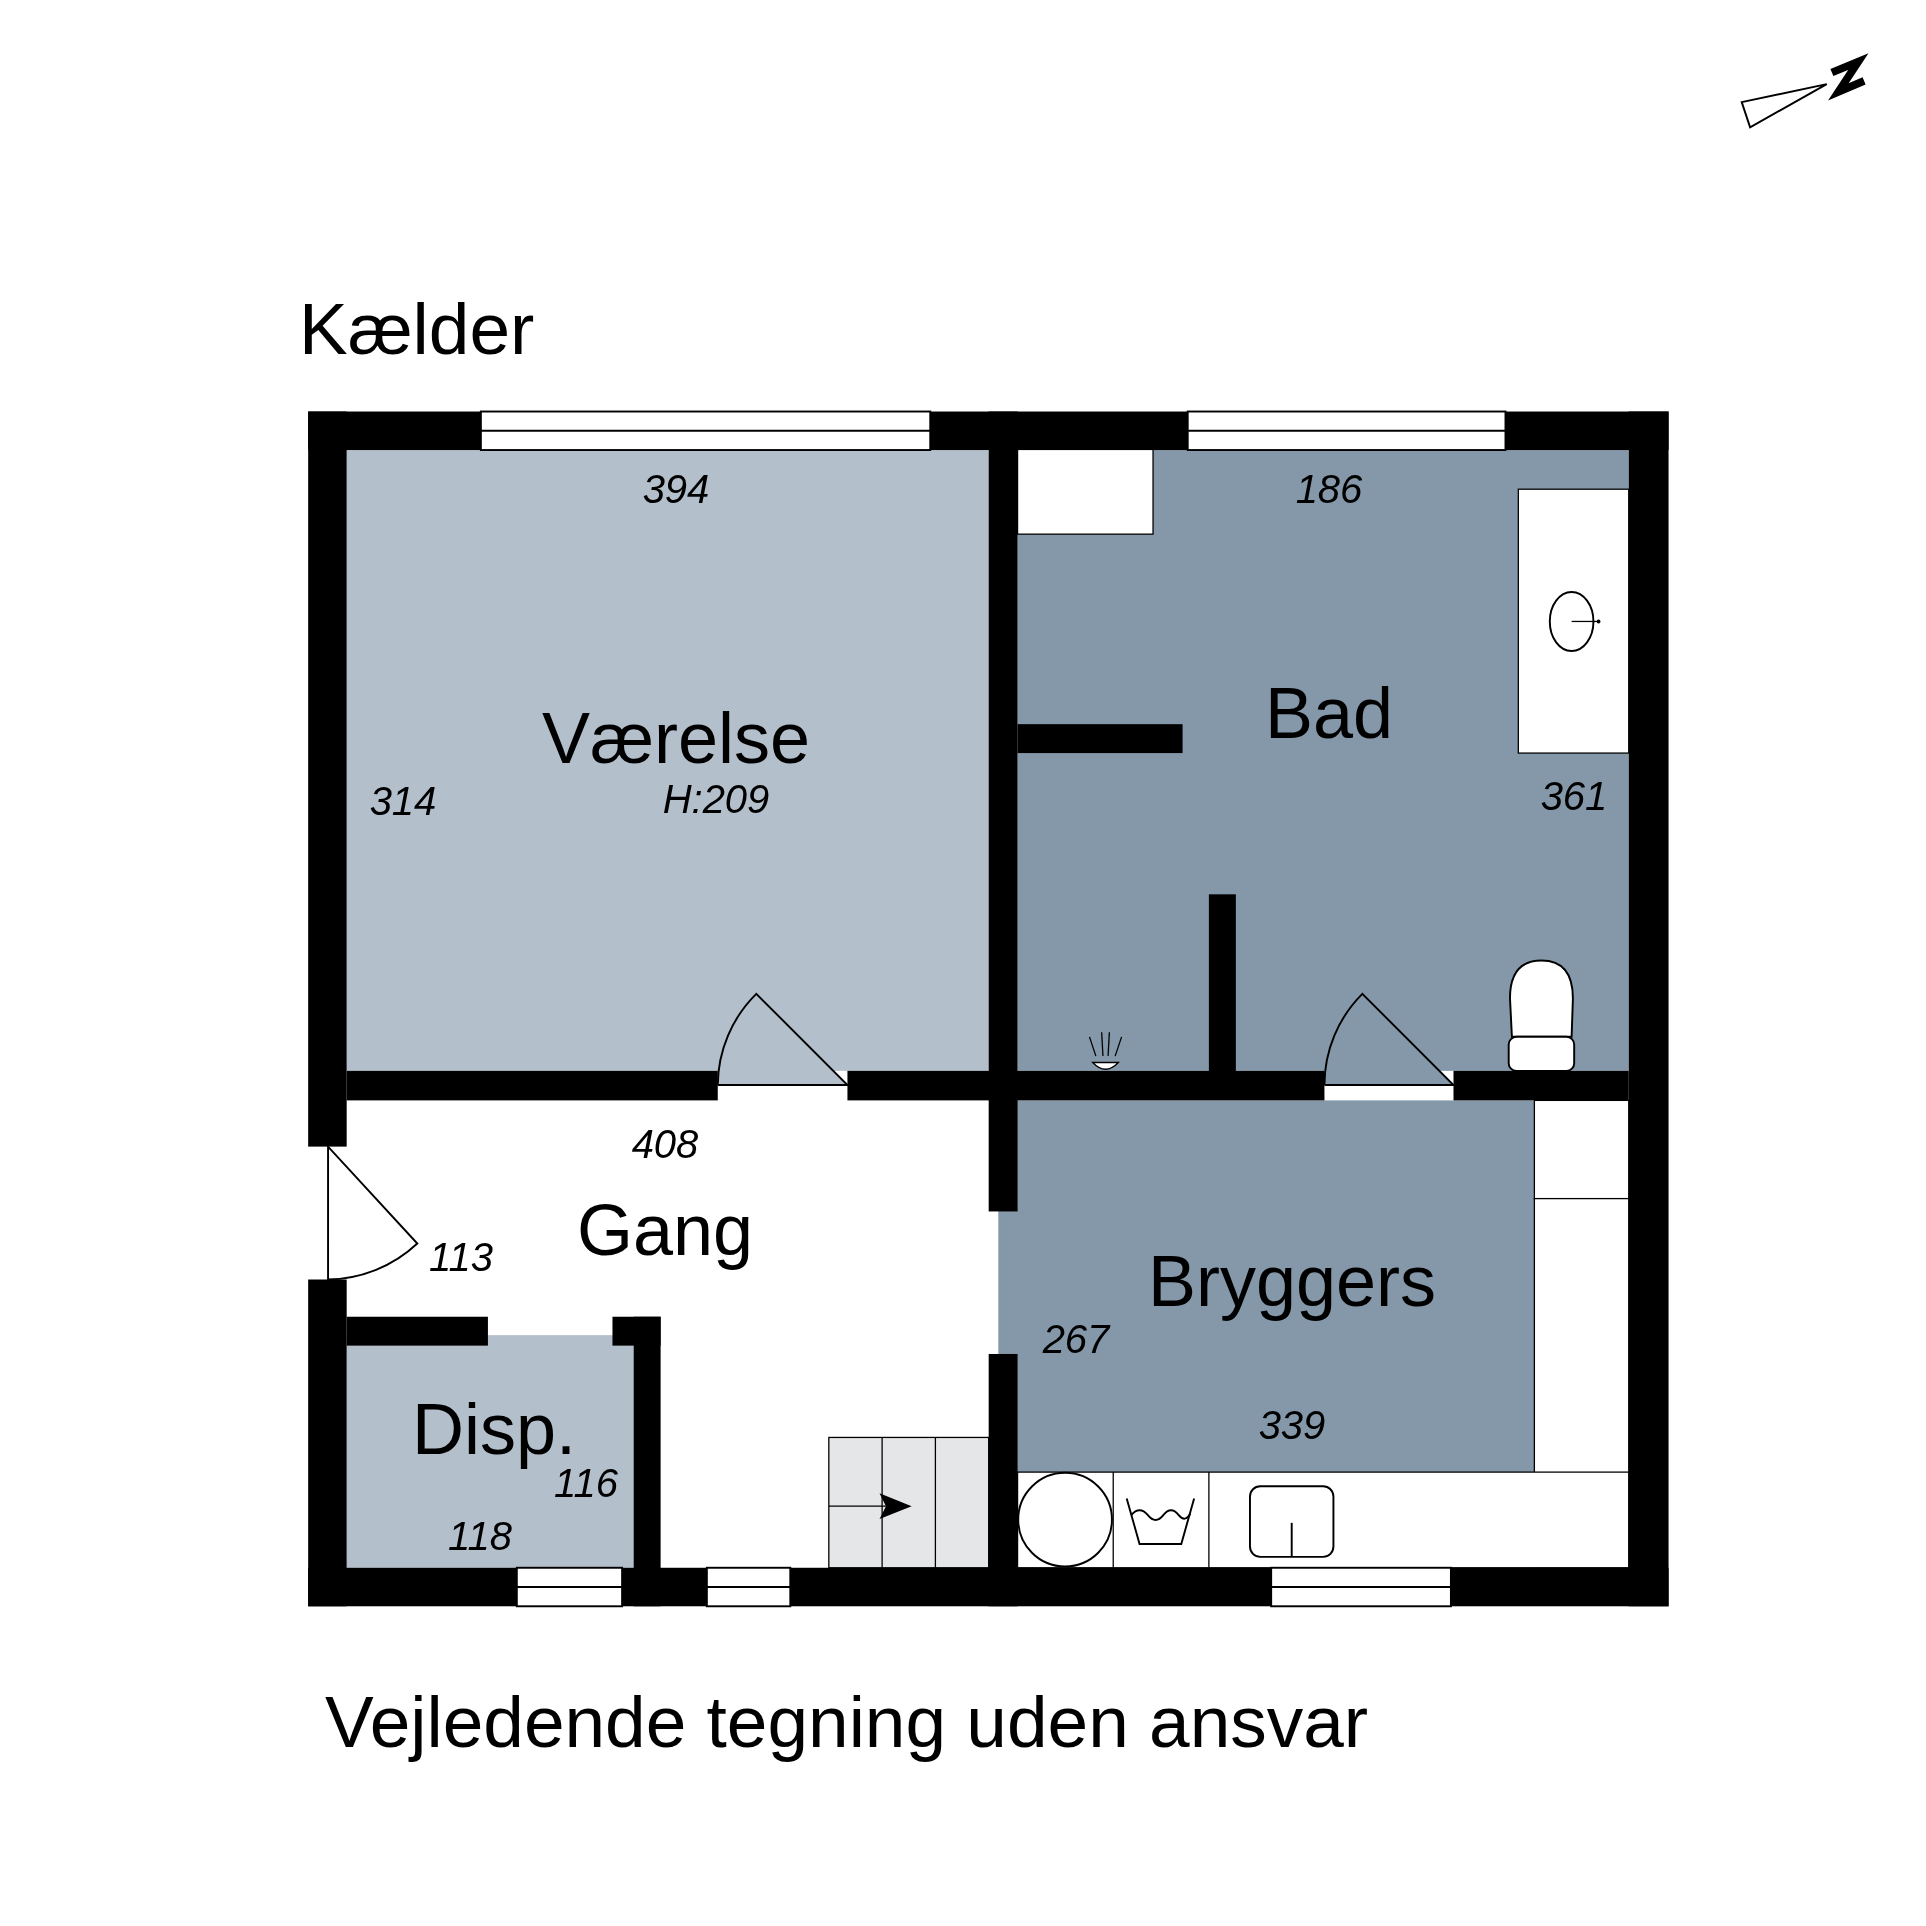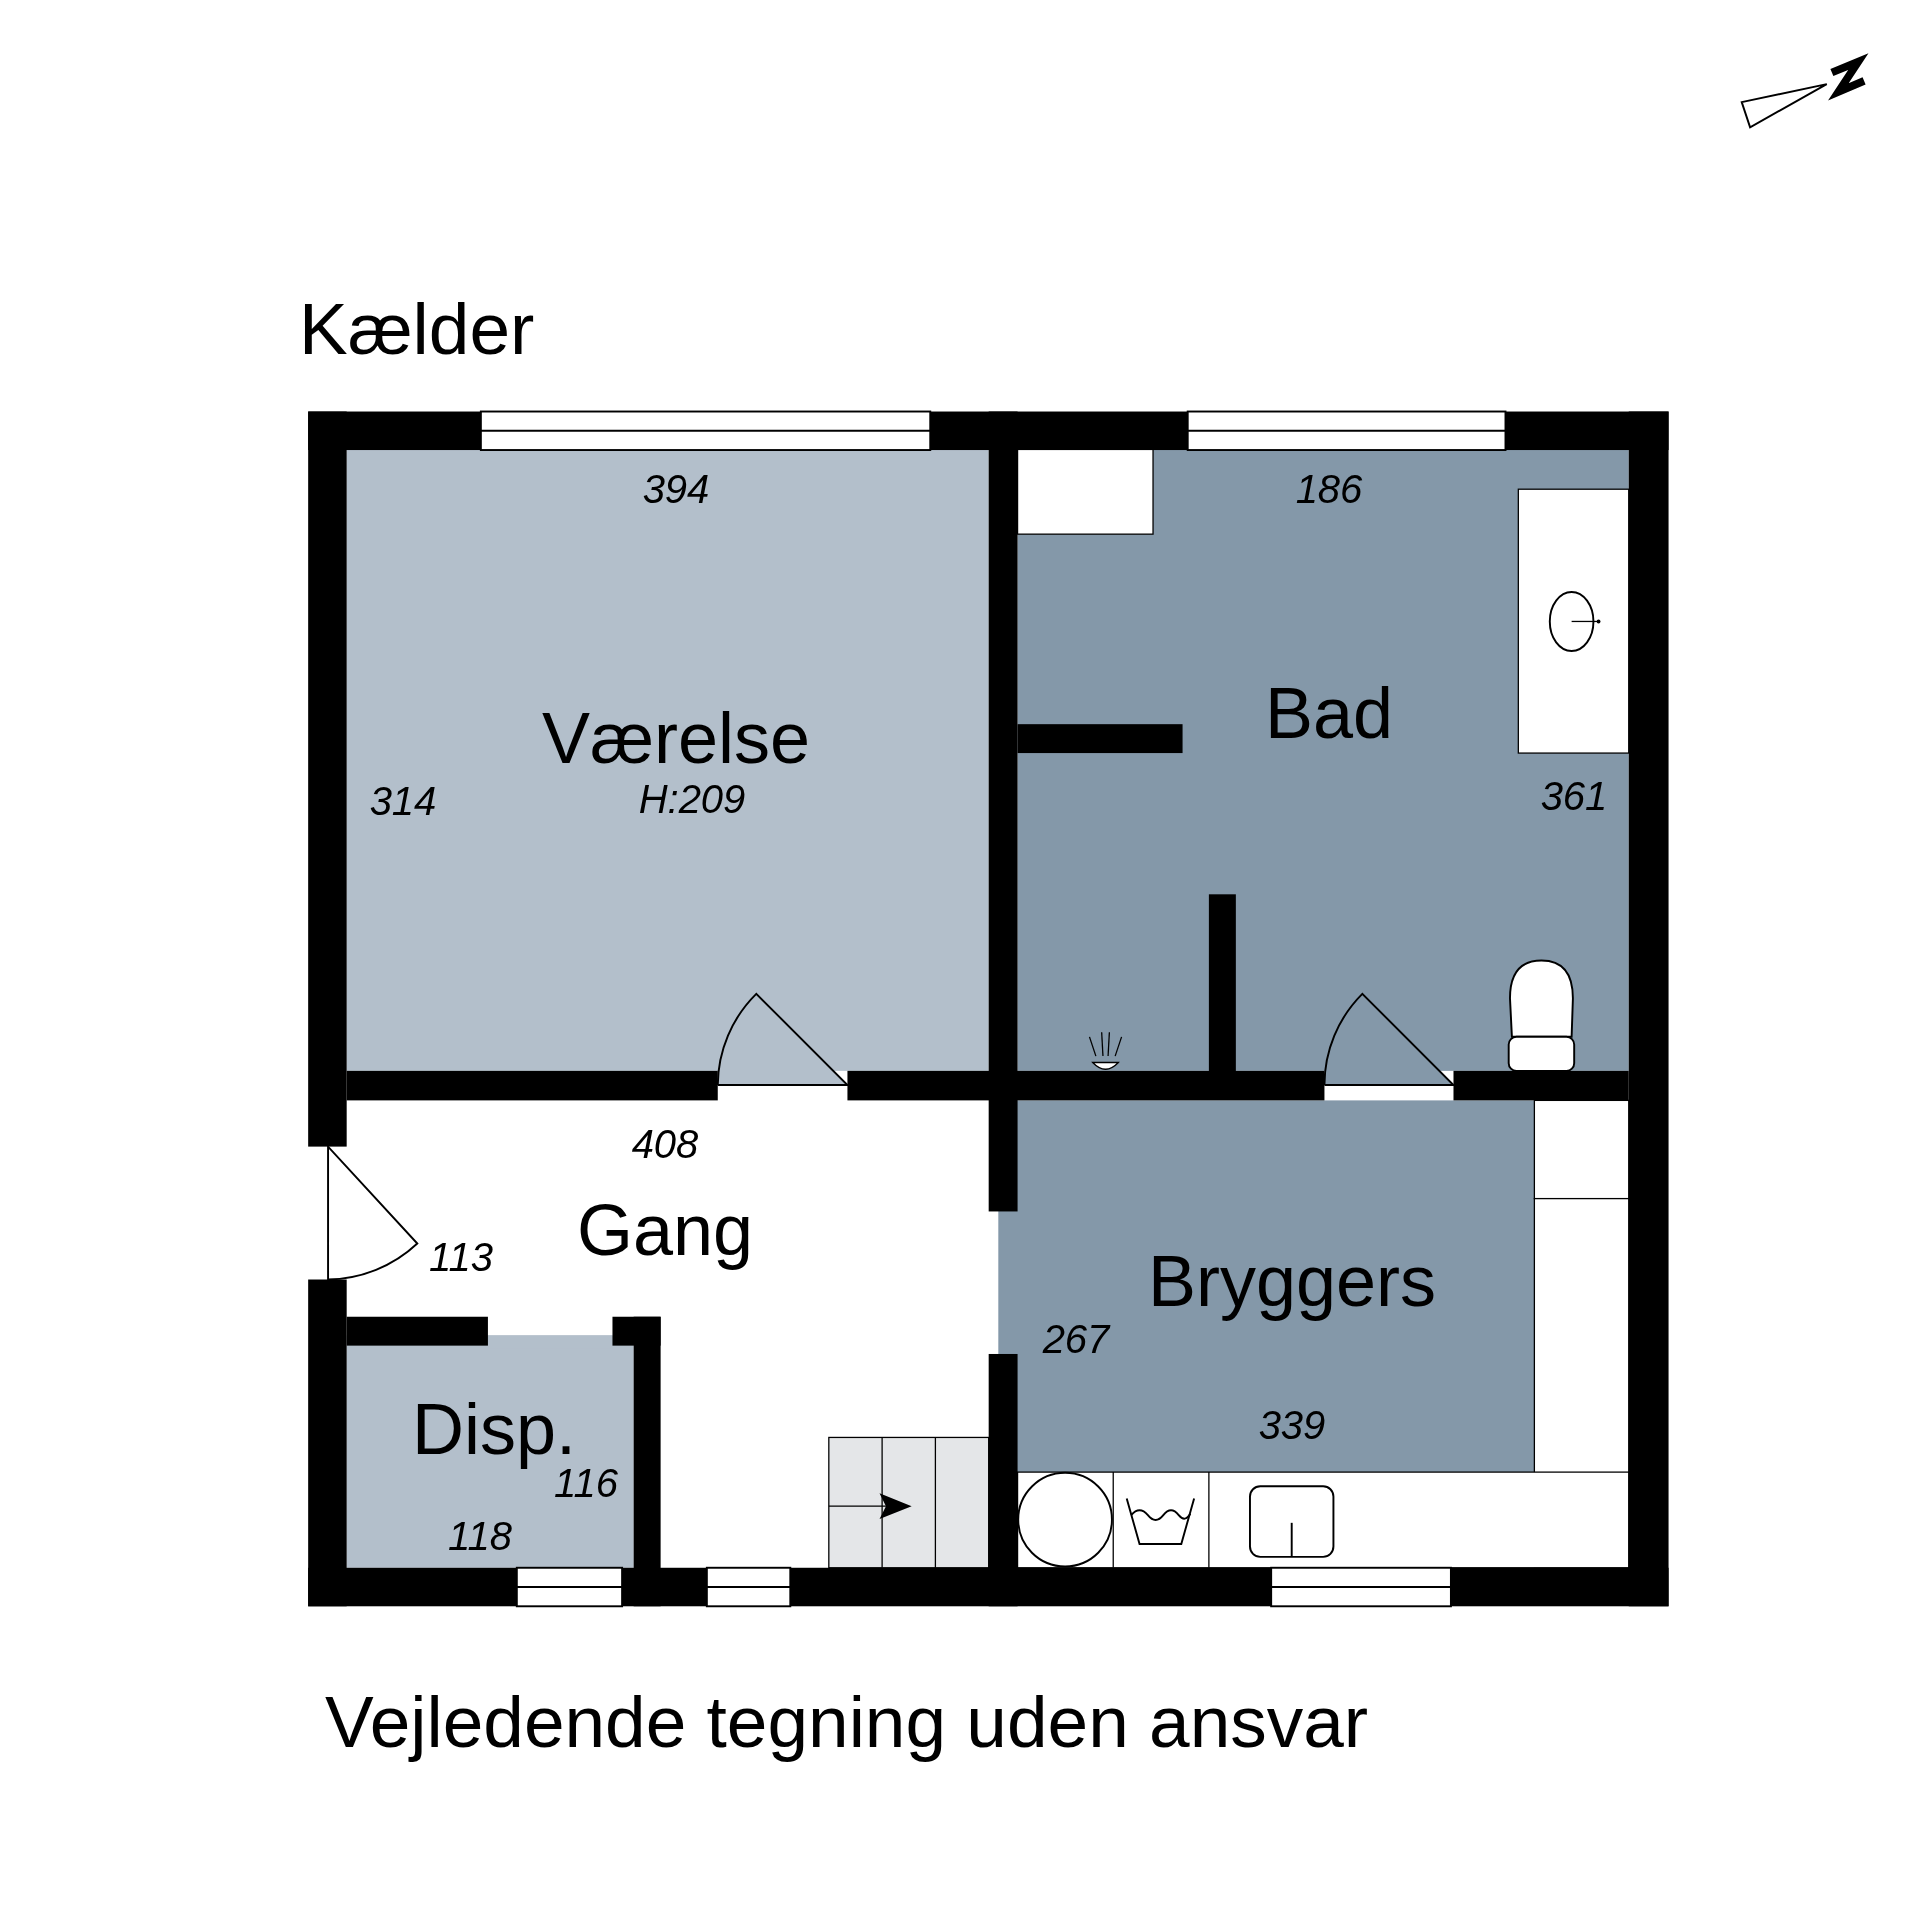--- a/index.html
+++ b/index.html
@@ -105,21 +105,21 @@
   </g>
 
   <g fill="none" stroke="#000" stroke-width="3">
     <path d="M1118,1690 L1320,1690 L1178,1548 A202,202 0 0 0 1118,1690" fill="#b3bfcb"></path>
     <path d="M2063,1690 L2264,1690 L2122,1548 A201,201 0 0 0 2063,1690" fill="#8498a9"></path>
     <path d="M511,1786 L511,1993 A207,207 0 0 0 650,1937 Z" fill="#fff"></path>
   </g>
 </svg>
 
 <div class="lbl room-name" style="left:676px;top:738px">Værelse</div>
-<div class="lbl dim" style="left:692px;top:799px">H:209</div>
+<div class="lbl dim" style="left:716px;top:799px">H:209</div>
 <div class="lbl dim" style="left:676px;top:489px">394</div>
 <div class="lbl dim" style="left:403px;top:801px">314</div>
 
 <div class="lbl room-name" style="left:1329px;top:713px">Bad</div>
 <div class="lbl dim" style="left:1329px;top:489px">186</div>
 <div class="lbl dim" style="left:1574px;top:796px">361</div>
 
 <div class="lbl room-name" style="left:665px;top:1230px">Gang</div>
 <div class="lbl dim" style="left:665px;top:1144px">408</div>
 <div class="lbl dim" style="left:461px;top:1257px">113</div>

